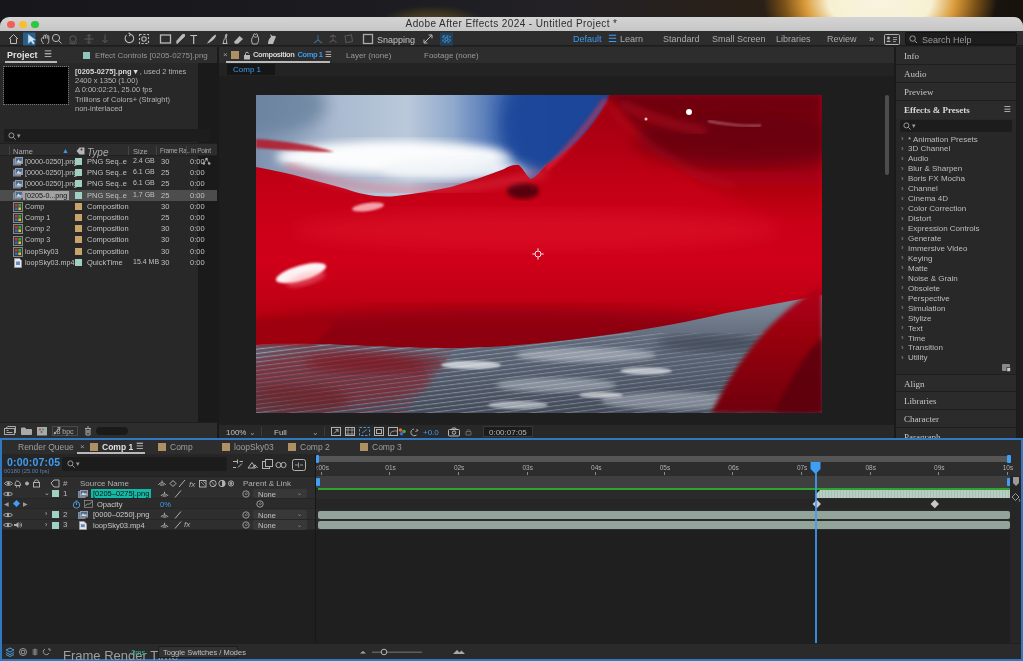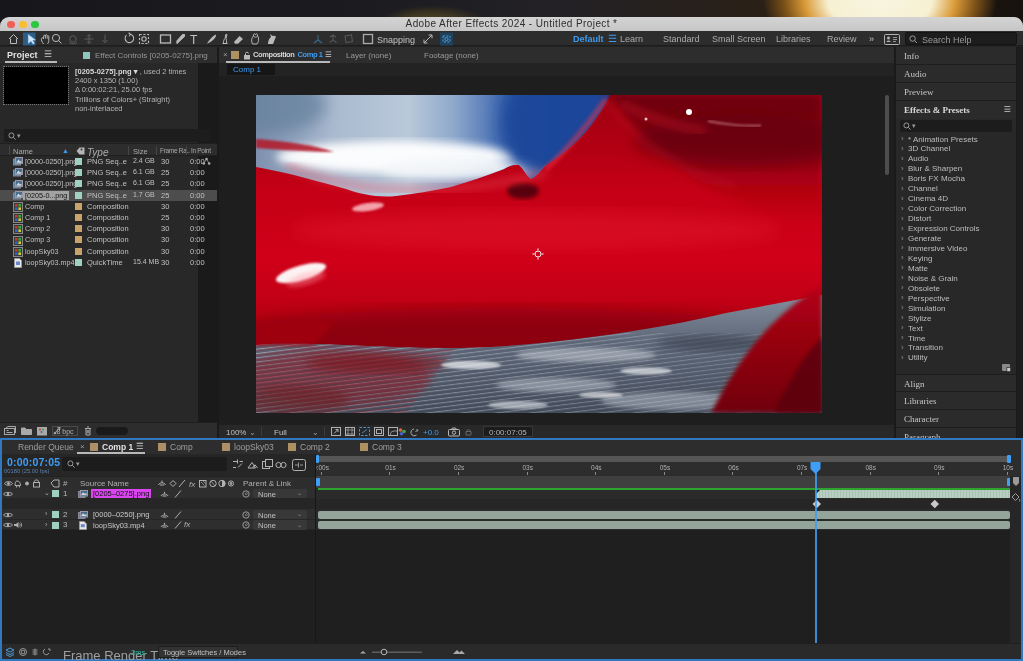--- a/index.html
+++ b/index.html
@@ -93,21 +93,21 @@
         <rect x="363.5" y="3.5" width="9" height="9" fill="none" stroke="#aaa" stroke-width="1.3"></rect>
         <text x="377" y="11.5" font-size="9" fill="#c0c0c0">Snapping</text>
         <path d="M424 12 L432 4 M432 4 h-3.4 M432 4 v3.4 M424 12 h3.4 M424 12 v-3.4" stroke="#b9b9b9" fill="none"></path>
         <rect x="440" y="1.5" width="13" height="13" fill="#20415c"></rect>
         <g stroke="#4e9bd8" fill="none">
           <path d="M443 5 h7 v6 h-7 z" stroke-dasharray="2 1.4"></path>
             <circle cx="446.5" cy="8" r="1.6"></circle>
         </g>
       </svg>
       <div class="abs" style="left:570px;top:0;width:453px;height:16px;">
-        <span class="abs" style="left:3px;top:3px;font-size:9px;color:#3d9bf0;font-weight:bold;">Default</span>
+        <span class="abs" style="left:3px;top:3px;font-size:9px;color:#3d9bf0;">Default</span>
         <span class="abs" style="left:38px;top:2px;font-size:10px;color:#3d9bf0;">☰</span>
         <span class="abs" style="left:50px;top:3px;font-size:9px;color:#ababab;">Learn</span>
         <span class="abs" style="left:93px;top:3px;font-size:9px;color:#ababab;">Standard</span>
         <span class="abs" style="left:142px;top:3px;font-size:9px;color:#ababab;">Small Screen</span>
         <span class="abs" style="left:206px;top:3px;font-size:9px;color:#ababab;">Libraries</span>
         <span class="abs" style="left:257px;top:3px;font-size:9px;color:#ababab;">Review</span>
       </div>
       <span class="abs" style="left:869px;top:3px;font-size:9px;color:#c0c0c0;letter-spacing:-1px;">»</span>
       <svg class="abs" style="left:884px;top:2.5px;" width="16" height="11" viewBox="0 0 16 11">
         <rect x="0.5" y="0.5" width="15" height="10" rx="1" fill="none" stroke="#b0b0b0"></rect>
@@ -758,39 +758,58 @@
               <circle cx="5" cy="3" r="1.2" fill="#b0b0b0"></circle>
             </svg>
             <span class="abs" style="left:44px;top:1px;font-size:7px;color:#b0b0b0;">⌄</span>
             <div class="abs" style="left:52px;top:2px;width:7px;height:7px;background:#9fd0c2;"></div>
             <span class="abs" style="left:63px;top:0.5px;font-size:8px;color:#b8b8b8;">1</span>
             <svg class="abs" style="left:78px;top:1.5px" width="10" height="8" viewBox="0 0 10 8">
               <rect x="0.5" y="1.5" width="6.5" height="6" fill="#5b7f9e" stroke="#889"></rect>
               <rect x="2.5" y="0.5" width="7" height="5.5" fill="#4a6d8c" stroke="#99a"></rect>
               <path d="M3.5 4 L5.2 2.2 L6.6 3.8 L8.5 3 V5 H3.5Z" fill="#cfd8df"></path>
             </svg>
-            <div class="abs" style="left:91px;top:0.5px;height:9.5px;background:#d946ef;padding:0 2px;font-size:7.5px;line-height:9.5px;color:#101010;white-space:nowrap;">[0205–0275].png</div>
+            <div class="abs" style="left:91px;top:0.5px;height:9.5px;background:#14b8a6;padding:0 2px;font-size:7.5px;line-height:9.5px;color:#101010;white-space:nowrap;">[0205–0275].png</div>
             <svg class="abs" style="left:160px;top:2.5px" width="9" height="7" viewBox="0 0 9 7">
               <path d="M1 5 C1.8 2.5 7.2 2.5 8 5 M2.5 5 h4 M4.5 2.8 V0.8" fill="none" stroke="#b0b0b0"></path>
             </svg>
             <svg class="abs" style="left:174px;top:1.5px" width="8" height="8" viewBox="0 0 8 8">
               <path d="M1 7.5 L7 0.5" stroke="#b0b0b0"></path>
             </svg>
             <svg class="abs" style="left:242px;top:1.5px" width="8" height="8" viewBox="0 0 8 8">
               <circle cx="4" cy="4" r="3.2" fill="none" stroke="#9a9a9a"></circle>
               <path d="M4.2 2.5 C5.8 2.5 5.8 4.6 4.2 4.6 C2.8 4.6 2.8 3.4 4 3.4" fill="none" stroke="#9a9a9a" stroke-width="0.7"></path>
             </svg>
             <div class="abs" style="left:253px;top:0.5px;width:54px;height:9.5px;background:#383838;border-radius:2px;">
               <span class="abs" style="left:5px;top:1px;font-size:7.5px;color:#c0c0c0;">None</span>
               <span class="abs" style="left:44px;top:0.5px;font-size:6px;color:#9a9a9a;">⌄</span>
             </div>
           </div>
         <div class="abs" style="left:316px;top:0;width:705px;height:10.5px;background:#2a2a2a;">
             <div class="abs" style="left:500px;top:1.5px;width:194px;height:8px;background:#b7cfc3;background-image:repeating-linear-gradient(90deg,rgba(40,60,50,0.1) 0 1px,transparent 1px 3px);"></div>
             <div class="abs" style="left:500px;top:1.5px;width:0;height:0;border-top:4px solid #1a1a1a;border-right:4px solid transparent;"></div>
+          </div>
+        <div class="abs" style="left:0;top:10.5px;width:316px;height:10.5px;background:#2b2b2b;border-bottom:1px solid #262626;">
+            <span class="abs" style="left:4px;top:1px;font-size:6px;color:#9a9a9a;">◀</span>
+            <div class="abs" style="left:14px;top:2.5px;width:5px;height:5px;background:#3f9ef5;transform:rotate(45deg);"></div>
+            <span class="abs" style="left:23px;top:1px;font-size:6px;color:#9a9a9a;">▶</span>
+            <svg class="abs" style="left:72px;top:1px" width="9" height="9" viewBox="0 0 9 9">
+              <circle cx="4.5" cy="5" r="3.2" fill="none" stroke="#4e9bd8"></circle>
+              <path d="M4.5 5 V2.8 M3.5 1 h2" stroke="#4e9bd8" fill="none"></path>
+            </svg>
+            <svg class="abs" style="left:84px;top:1.5px" width="9" height="8" viewBox="0 0 9 8">
+              <rect x="0.5" y="0.5" width="8" height="7" fill="none" stroke="#9a9a9a" stroke-width="0.7"></rect>
+              <path d="M1.5 6 C3 2 5 6.5 8 1.5" stroke="#b0b0b0" fill="none" stroke-width="0.8"></path>
+            </svg>
+            <span class="abs" style="left:97px;top:1px;font-size:7.5px;color:#c8c8c8;">Opacity</span>
+            <span class="abs" style="left:160px;top:1px;font-size:7.5px;color:#3f9ef5;">0%</span>
+            <svg class="abs" style="left:256px;top:1.5px" width="8" height="8" viewBox="0 0 8 8">
+              <circle cx="4" cy="4" r="3.2" fill="none" stroke="#9a9a9a"></circle>
+              <path d="M4.2 2.5 C5.8 2.5 5.8 4.6 4.2 4.6 C2.8 4.6 2.8 3.4 4 3.4" fill="none" stroke="#9a9a9a" stroke-width="0.7"></path>
+            </svg>
           </div>
         <div class="abs" style="left:316px;top:10.5px;width:705px;height:10.5px;background:#262626;">
             <div class="abs" style="left:498px;top:2.5px;width:5.5px;height:5.5px;background:#c9c9c9;transform:rotate(45deg);"></div>
             <div class="abs" style="left:616px;top:2.5px;width:5.5px;height:5.5px;background:#c9c9c9;transform:rotate(45deg);"></div>
           </div>
         <div class="abs" style="left:0;top:21px;width:316px;height:10.5px;background:#2e2e2e;border-bottom:1px solid #262626;">
             <svg class="abs" style="left:3px;top:2.5px" width="10" height="6" viewBox="0 0 10 6">
               <path d="M0.5 3 C2 0.8 8 0.8 9.5 3 C8 5.2 2 5.2 0.5 3 Z" fill="none" stroke="#b0b0b0"></path>
               <circle cx="5" cy="3" r="1.2" fill="#b0b0b0"></circle>
             </svg>

